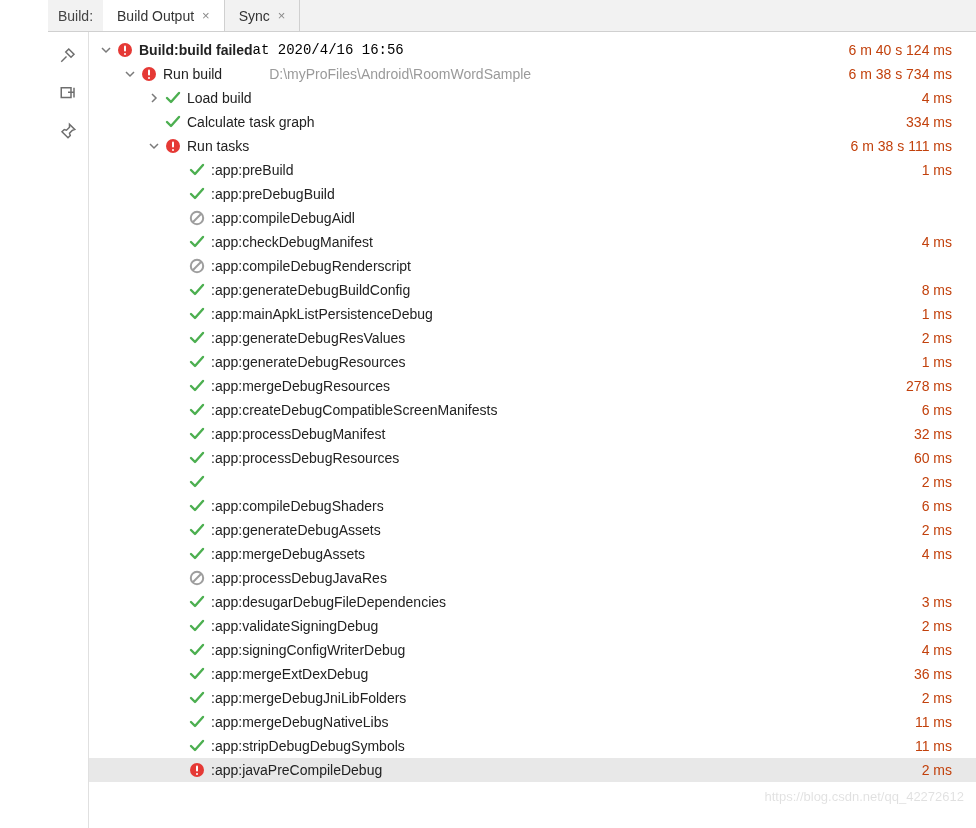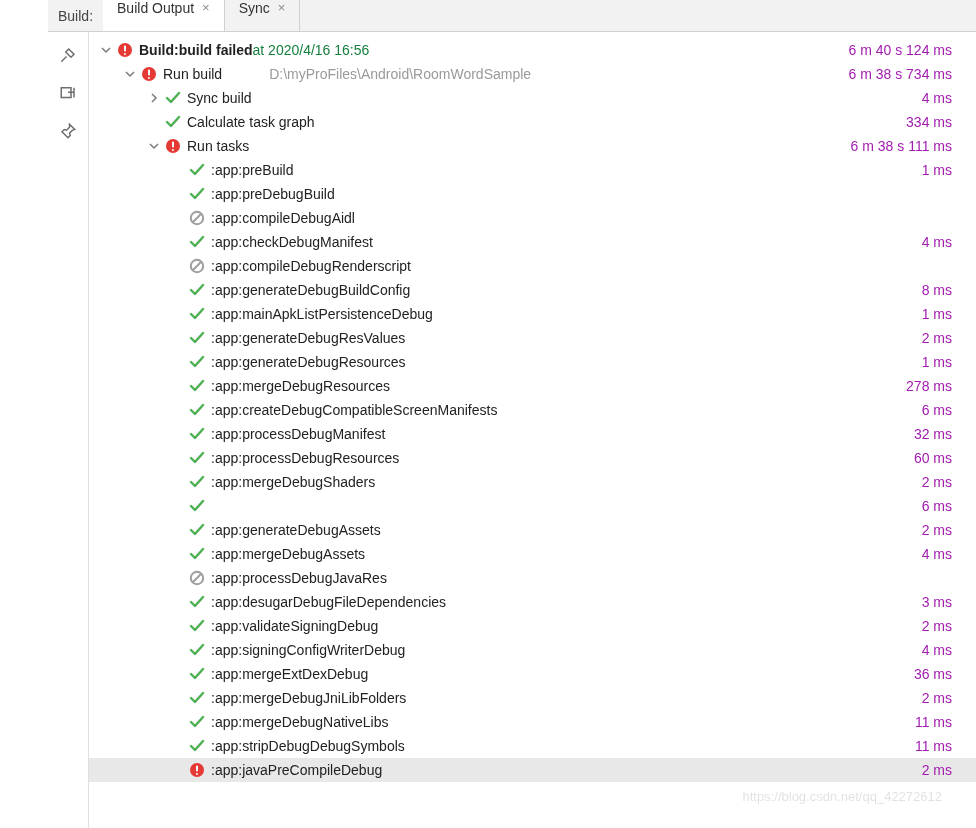--- a/index.html
+++ b/index.html
@@ -23,21 +23,21 @@
     box-sizing: border-box;
   }
   .tabbar-prefix {
     display: flex;
     align-items: center;
     padding: 0 10px;
     color: #444;
   }
   .tab {
     display: flex;
-    align-items: flex-start;
+    align-items: center;
     padding: 0 14px;
     border-right: 1px solid #d0d0d0;
     cursor: default;
     color: #333;
   }
   .tab.active { background: #ffffff; }
   .tab .close-x { margin-left: 8px; color: #8a8a8a; font-size: 13px; }
   .main-area { display: flex; flex: 1; min-height: 0; }
   .sidebar {
     width: 40px;
@@ -72,31 +72,31 @@
   .row .arrow-placeholder { width: 18px; display: inline-block; flex: 0 0 auto; }
   .row .status-icon {
     width: 16px; height: 16px;
     display: inline-flex;
     align-items: center; justify-content: center;
     margin-right: 6px;
     flex: 0 0 auto;
   }
   .row .label-text { color: #222; }
   .row .label-path { color: #9a9a9a; padding-left: 47px; }
-  .row .label-ts   { color: #15803d; }
+  .row .label-ts   { color: #000000; font-family: Liberation Mono, monospace; }
   .row .spacer { flex: 1; }
-  .row .duration { color: #a21caf; font-variant-numeric: tabular-nums; }
+  .row .duration { color: #c2410c; font-variant-numeric: tabular-nums; }
   .indent-block { display: inline-block; flex: 0 0 auto; }
 
   .build-line .label-text { font-weight: 600; }
   .bold { font-weight:600; }
 
   .watermark {
     position: absolute;
-    right: 34px;
+    right: 12px;
     bottom: 24px;
     color: rgba(0,0,0,0.12);
     font-size: 13px;
     pointer-events: none;
   }
   svg { display: block; }
 </style>
 </head>
 <body>
 
@@ -181,21 +181,21 @@
           <span class="arrow">
             <svg width="10" height="10" viewBox="0 0 10 10">
               <path d="M3 1l4 4-4 4" fill="none" stroke="#7a7a7a" stroke-width="1.5"></path>
             </svg>
           </span>
           <span class="status-icon">
             <svg width="16" height="16" viewBox="0 0 16 16">
               <path d="M2 8l4 4 8-9" fill="none" stroke="#4caf50" stroke-width="2.4" stroke-linecap="round" stroke-linejoin="round"></path>
             </svg>
           </span>
-          <span class="label-text">Sync build</span>
+          <span class="label-text">Load build</span>
           <span class="spacer"></span>
           <span class="duration">4 ms</span>
         </div>
         <div class="row">
           <span class="indent-block" style="width: 58px;"></span>
           <span class="arrow-placeholder"></span>
           <span class="status-icon">
             <svg width="16" height="16" viewBox="0 0 16 16">
               <path d="M2 8l4 4 8-9" fill="none" stroke="#4caf50" stroke-width="2.4" stroke-linecap="round" stroke-linejoin="round"></path>
             </svg>
@@ -378,32 +378,32 @@
           <span class="duration">60 ms</span>
         </div>
         <div class="row">
           <span class="indent-block" style="width: 82px;"></span>
           <span class="arrow-placeholder"></span>
           <span class="status-icon">
             <svg width="16" height="16" viewBox="0 0 16 16">
               <path d="M2 8l4 4 8-9" fill="none" stroke="#4caf50" stroke-width="2.4" stroke-linecap="round" stroke-linejoin="round"></path>
             </svg>
           </span>
-          <span class="label-text">:app:mergeDebugShaders</span>
           <span class="spacer"></span>
           <span class="duration">2 ms</span>
         </div>
         <div class="row">
           <span class="indent-block" style="width: 82px;"></span>
           <span class="arrow-placeholder"></span>
           <span class="status-icon">
             <svg width="16" height="16" viewBox="0 0 16 16">
               <path d="M2 8l4 4 8-9" fill="none" stroke="#4caf50" stroke-width="2.4" stroke-linecap="round" stroke-linejoin="round"></path>
             </svg>
           </span>
+          <span class="label-text">:app:compileDebugShaders</span>
           <span class="spacer"></span>
           <span class="duration">6 ms</span>
         </div>
         <div class="row">
           <span class="indent-block" style="width: 82px;"></span>
           <span class="arrow-placeholder"></span>
           <span class="status-icon">
             <svg width="16" height="16" viewBox="0 0 16 16">
               <path d="M2 8l4 4 8-9" fill="none" stroke="#4caf50" stroke-width="2.4" stroke-linecap="round" stroke-linejoin="round"></path>
             </svg>

